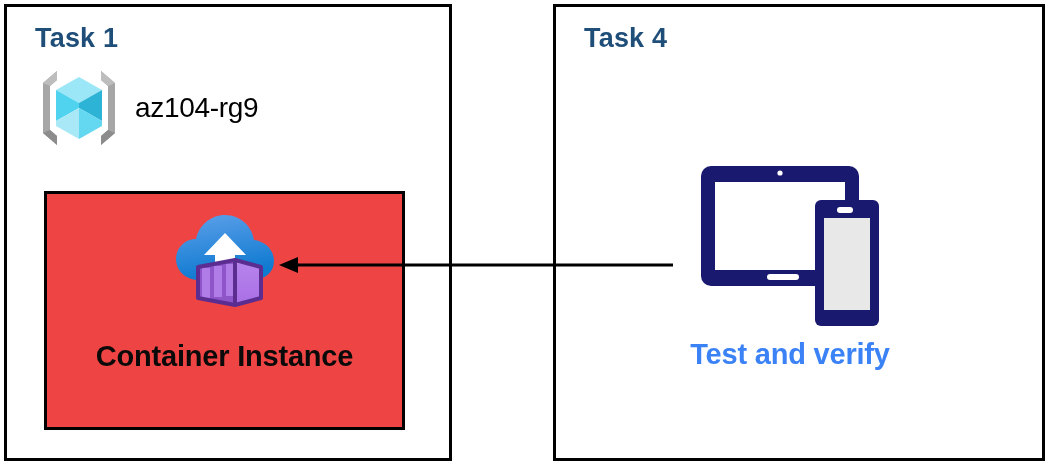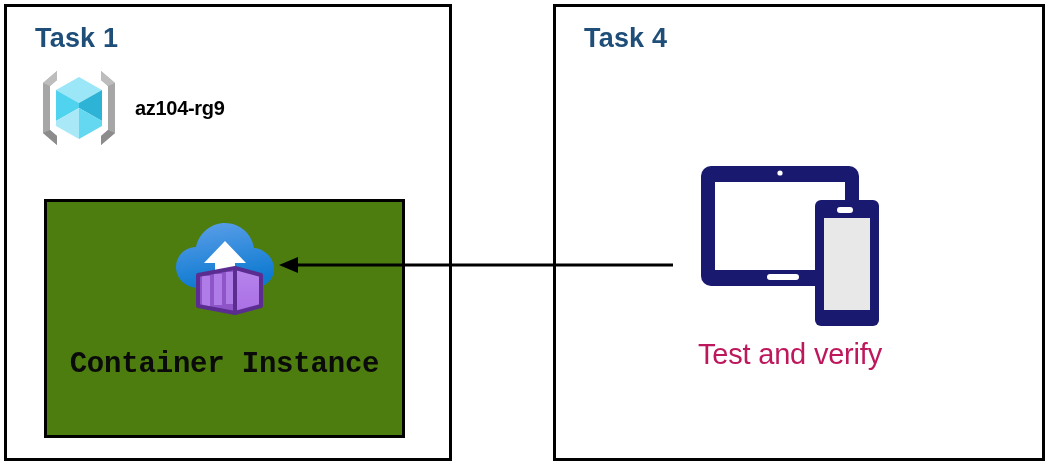--- a/index.html
+++ b/index.html
@@ -63,38 +63,37 @@
     display: flex;
     align-items: center;
     gap: 14px;
   }
   #resource-group-icon {
     width: 84px;
     height: 80px;
     display: block;
   }
   #resource-group-label {
-    font-size: 20px;
-    font-weight: bold;
+    font-size: 28px;
+    font-weight: normal;
     color: #000000;
     white-space: nowrap;
     letter-spacing: -0.3px;
   }
 
   
   #resource-box {
     position: absolute;
     left: 37px;
-    top: 192px;
+    top: 184px;
     width: 361px;
     height: 239px;
-    background: #4d7c0f;
+    background: #ef4444;
     border: 3px solid #000000;
     box-sizing: border-box;
-    font-family: Liberation Mono, monospace;
   }
   #container-instance-icon {
     position: absolute;
     left: 50%;
     top: 18px;
     transform: translateX(-50%);
     width: 104px;
     height: 98px;
     display: block;
   }
@@ -121,22 +120,22 @@
   #devices-icon {
     display: block;
     margin: 0 auto;
     width: 190px;
     height: 172px;
   }
   #test-verify-label {
     margin-top: 6px;
     text-align: center;
     font-size: 29px;
-    font-weight: normal;
-    color: #be185d;
+    font-weight: bold;
+    color: #3b82f6;
     letter-spacing: -0.2px;
     white-space: nowrap;
   }
 
   
   #flow-arrow {
     position: absolute;
     left: 272px;
     top: 249px;
     width: 410px;

